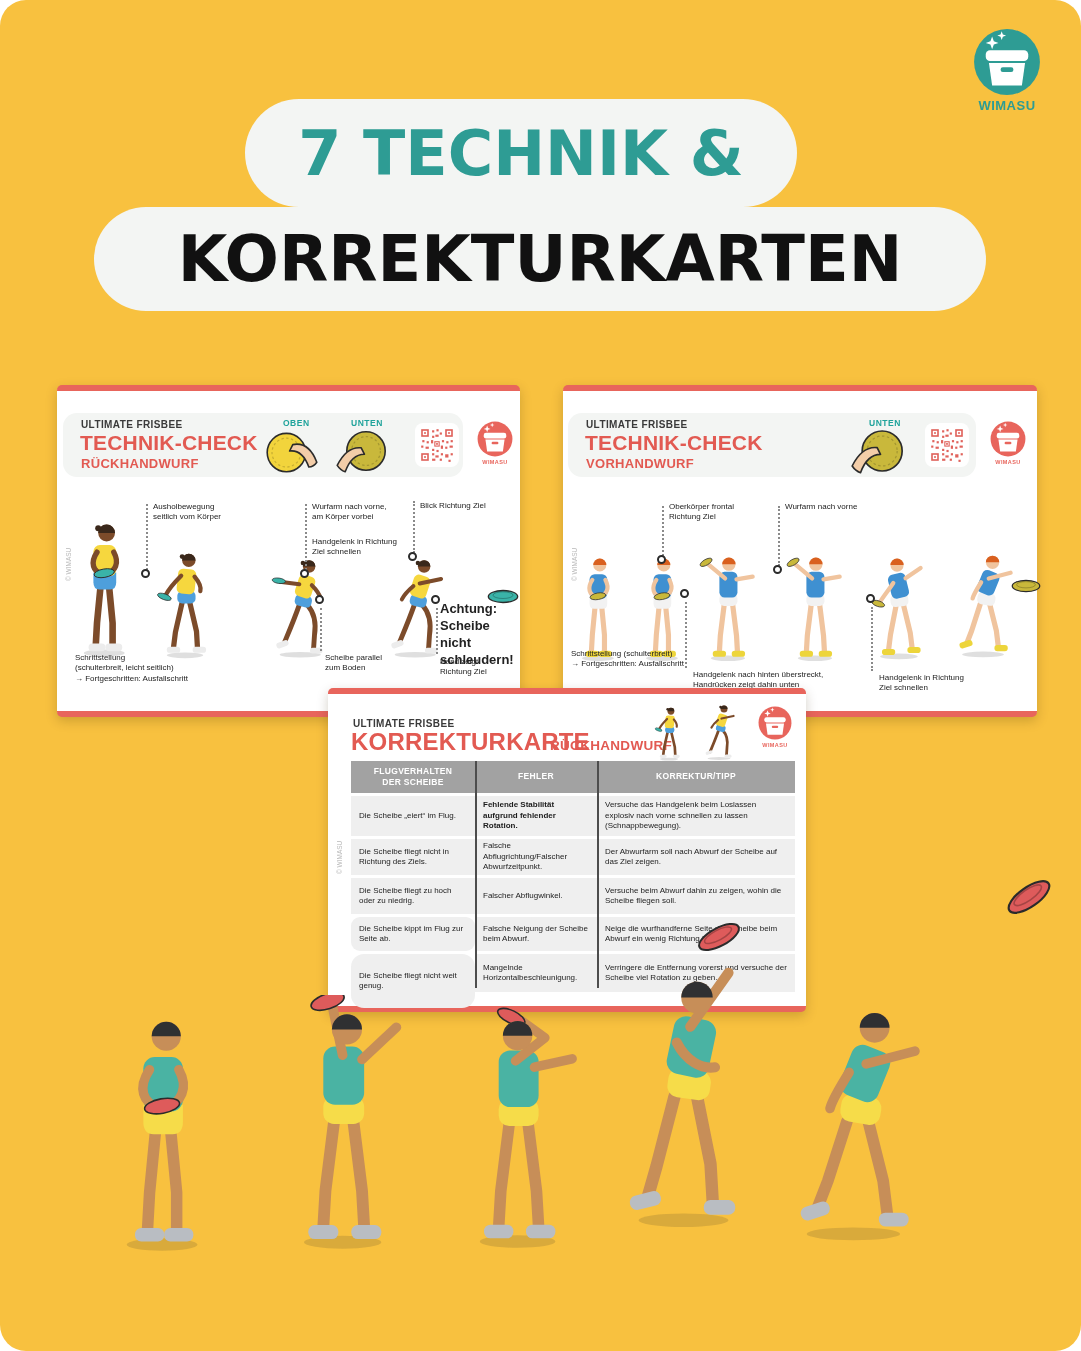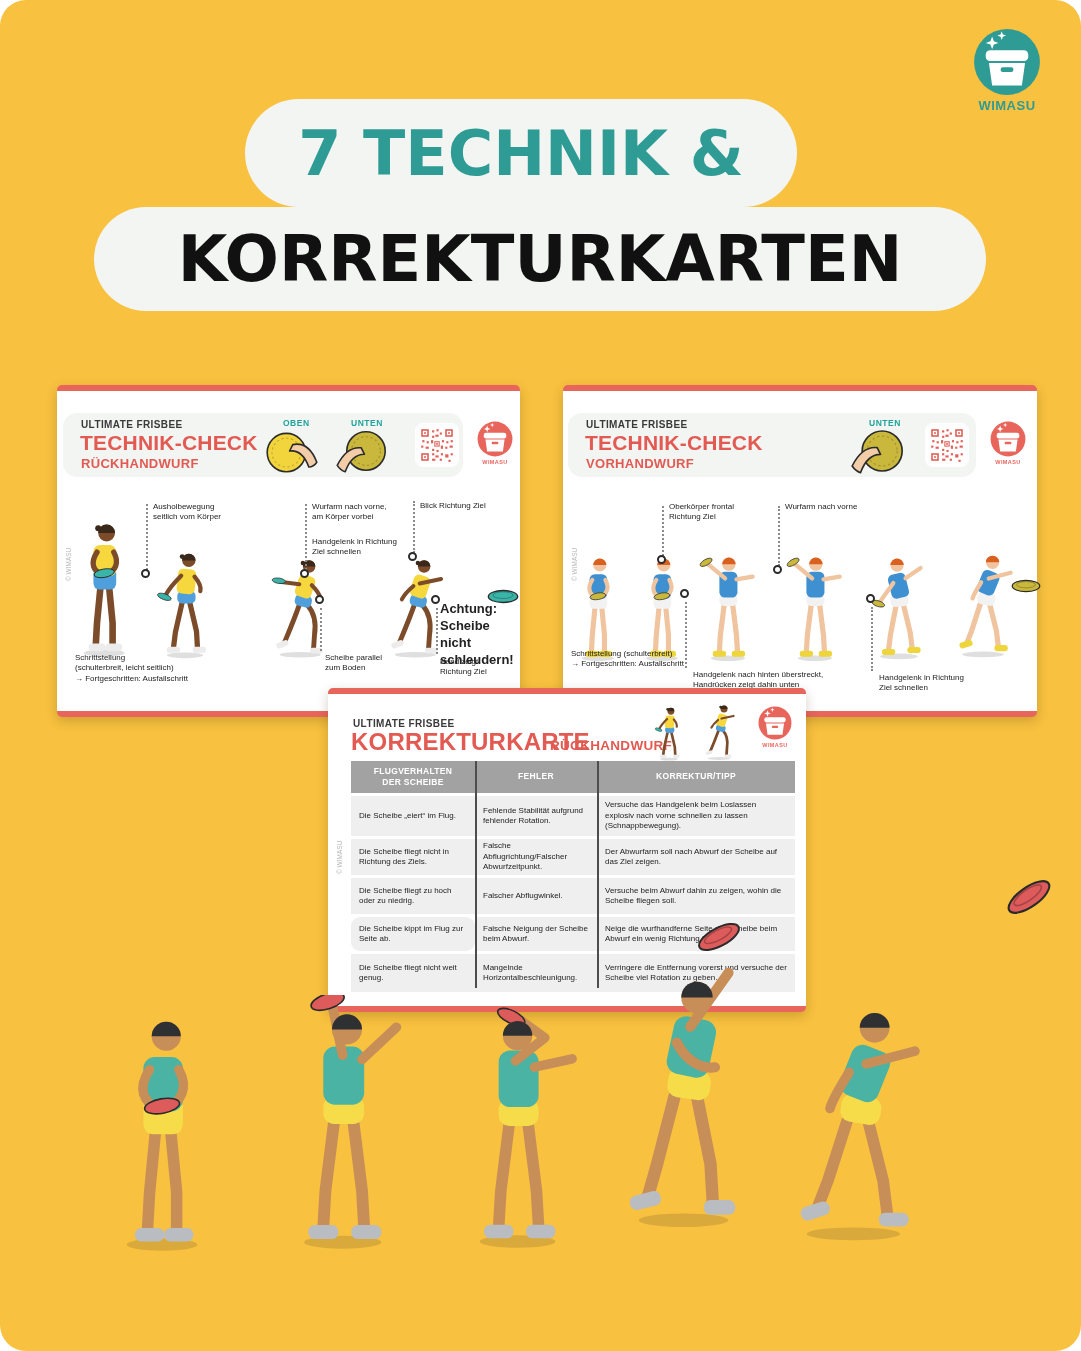--- a/index.html
+++ b/index.html
@@ -479,40 +479,40 @@
 
     <div class="ktable">
       <div class="krow khead">
         <div class="kc c1" style="height:32px;">FLUGVERHALTEN
 DER SCHEIBE</div>
         <div class="kc c2" style="height:32px;">FEHLER</div>
         <div class="kc c3" style="height:32px;">KORREKTUR/TIPP</div>
       </div>
       <div class="krow">
         <div class="kc c1" style="height:40px;">Die Scheibe „eiert“ im Flug.</div>
-        <div class="kc c2" style="height:40px;">Fehlende Stabilität aufgrund fehlender Rotation.</div>
+        <div class="kc c2" style="height:40px;font-weight:bold;">Fehlende Stabilität aufgrund fehlender Rotation.</div>
         <div class="kc c3" style="height:40px;">Versuche das Handgelenk beim Loslassen explosiv nach vorne schnellen zu lassen (Schnappbewegung).</div>
       </div>
       <div class="krow">
         <div class="kc c1" style="height:36px;">Die Scheibe fliegt nicht in Richtung des Ziels.</div>
         <div class="kc c2" style="height:36px;">Falsche Abflugrichtung/Falscher Abwurfzeitpunkt.</div>
         <div class="kc c3" style="height:36px;">Der Abwurfarm soll nach Abwurf der Scheibe auf das Ziel zeigen.</div>
       </div>
       <div class="krow">
         <div class="kc c1" style="height:36px;">Die Scheibe fliegt zu hoch oder zu niedrig.</div>
         <div class="kc c2" style="height:36px;">Falscher Abflugwinkel.</div>
         <div class="kc c3" style="height:36px;">Versuche beim Abwurf dahin zu zeigen, wohin die Scheibe fliegen soll.</div>
       </div>
       <div class="krow">
         <div class="kc c1" style="height:34px;border-radius:9px;">Die Scheibe kippt im Flug zur Seite ab.</div>
         <div class="kc c2" style="height:34px;">Falsche Neigung der Scheibe beim Abwurf.</div>
         <div class="kc c3" style="height:34px;">Neige die wurfhandferne Seite der Scheibe beim Abwurf ein wenig Richtung Boden.</div>
       </div>
       <div class="krow">
-        <div class="kc c1" style="height:38px;">Die Scheibe fliegt nicht weit genug.</div>
+        <div class="kc c1" style="height:54px;border-radius:13px;">Die Scheibe fliegt nicht weit genug.</div>
         <div class="kc c2" style="height:38px;">Mangelnde Horizontalbeschleunigung.</div>
         <div class="kc c3" style="height:38px;">Verringere die Entfernung vorerst und versuche der Scheibe viel Rotation zu geben.</div>
       </div>
     </div>
     <div class="vline" style="left:147px;height:227px;"></div>
     <div class="vline" style="left:269px;height:227px;"></div>
   </div>
 
   <svg class="fig boyb bigfig" style="left:95px;top:1005px;" width="130" height="250">
       <use href="#fig-stand"></use>

